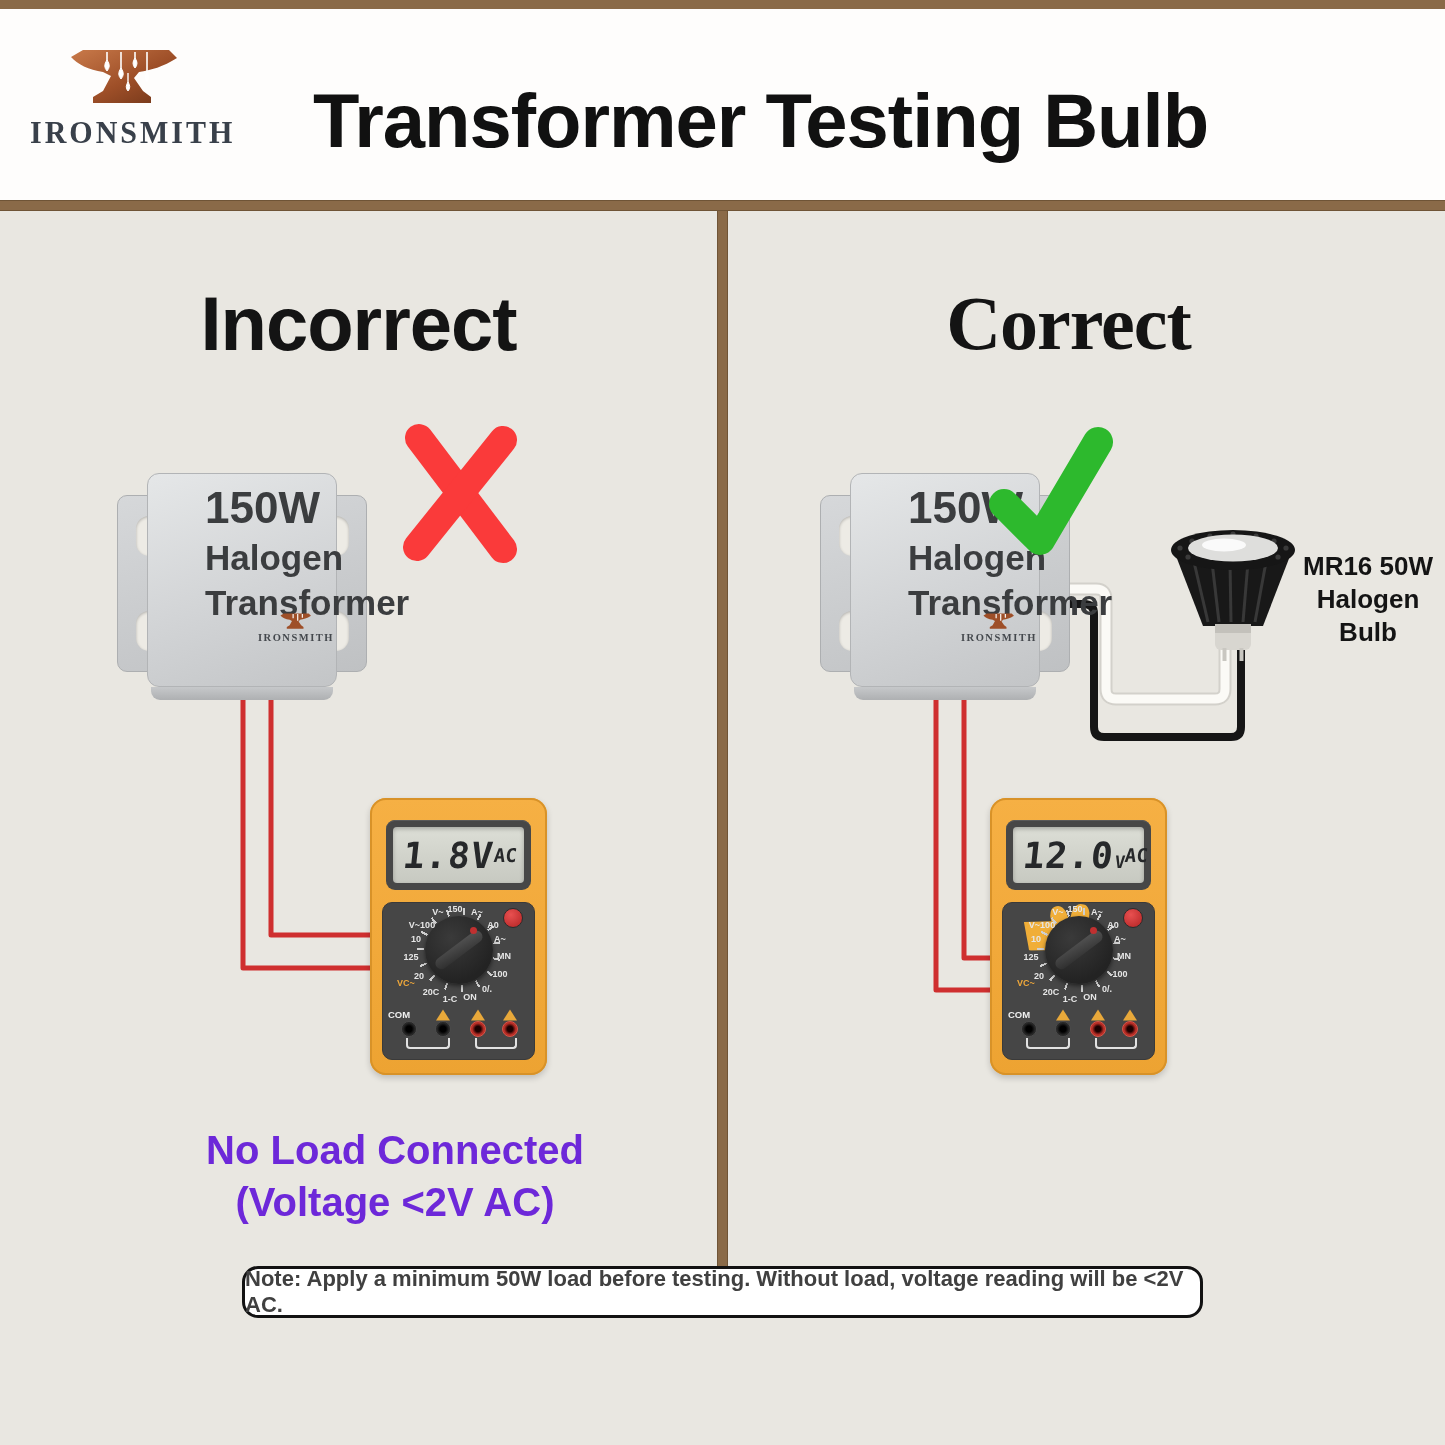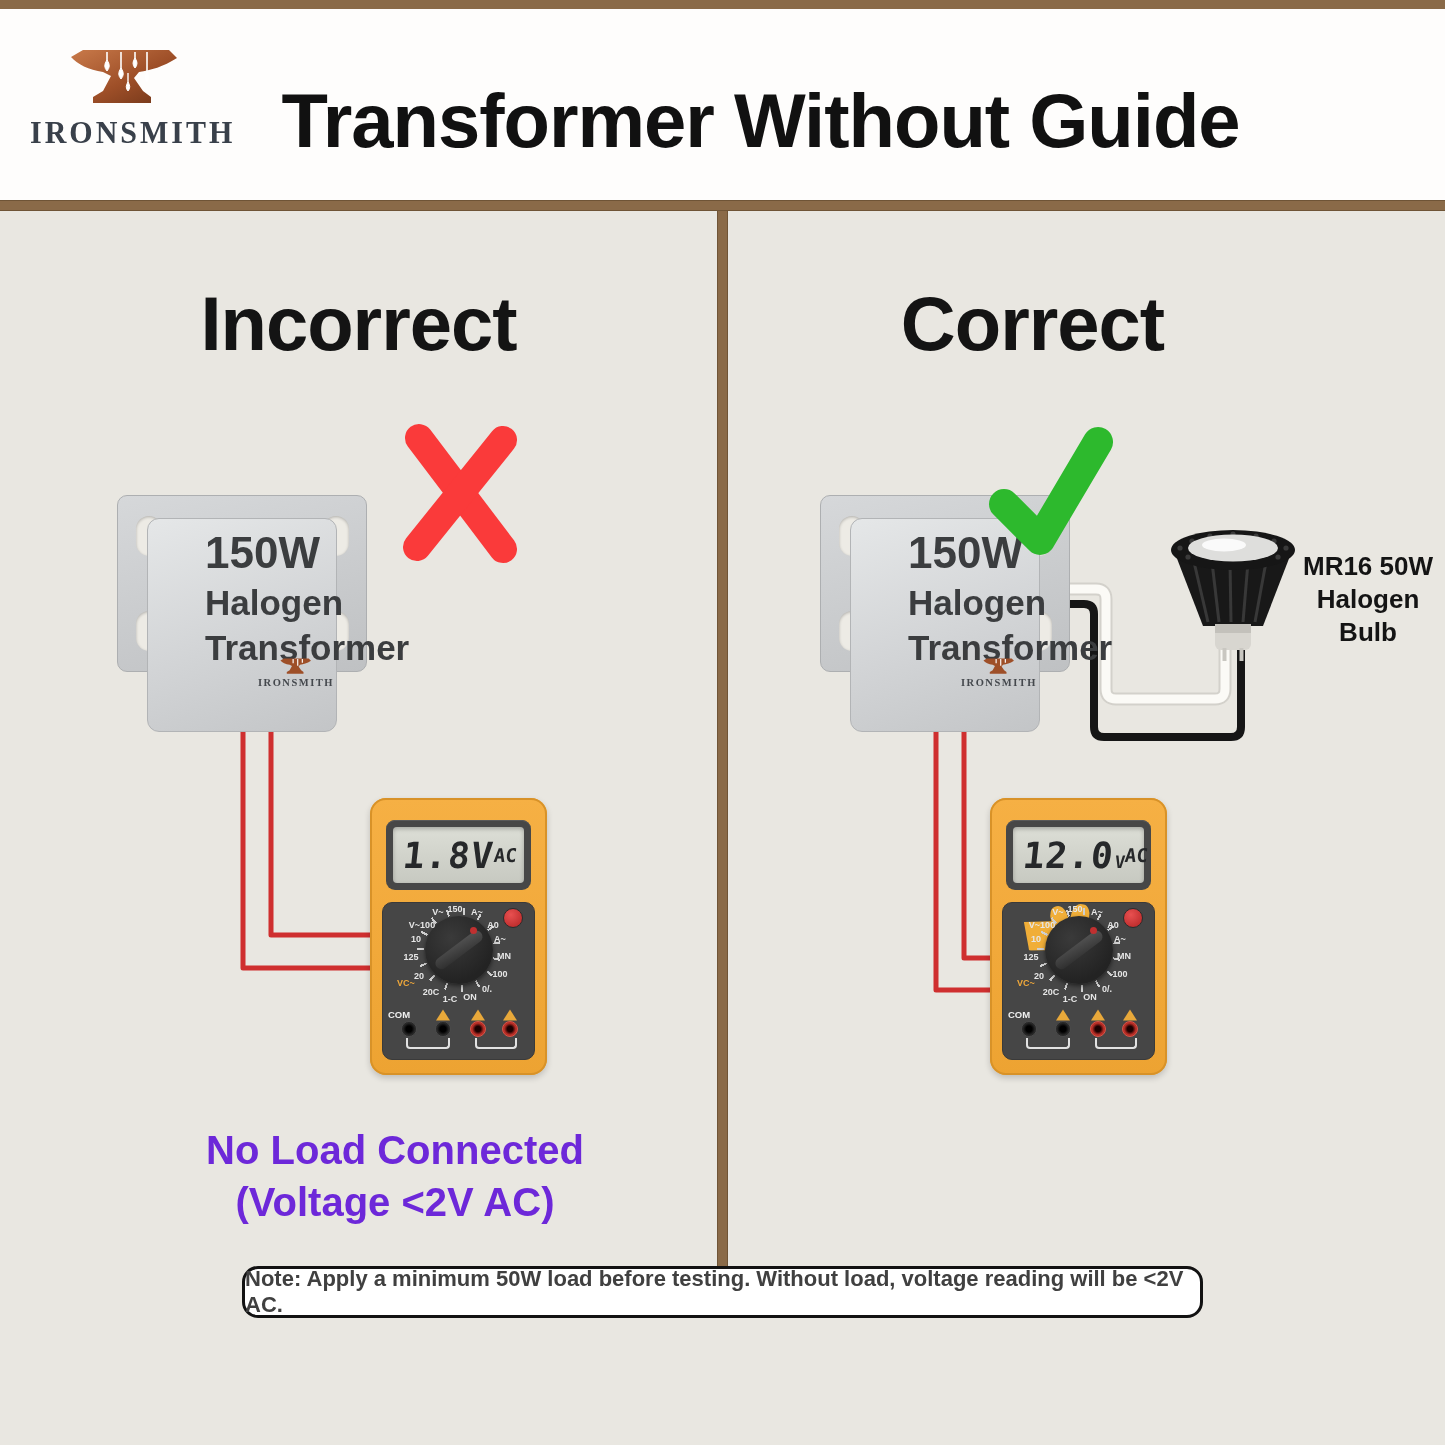--- a/index.html
+++ b/index.html
@@ -15,32 +15,32 @@
   .logo-text{display:block;margin-top:2px;font-family:"Liberation Serif",serif;font-weight:700;
              font-size:30px;letter-spacing:3px;color:#39404a;transform:scaleY(1.08);}
   .page-title{position:absolute;left:50%;top:68px;transform:translateX(-50%);margin-left:38px;
               font-size:76px;font-weight:800;letter-spacing:-1px;color:#111;white-space:nowrap;}
   
   .v-divider{position:absolute;left:717px;top:211px;width:11px;height:1056px;background:#8a6a48;
              box-shadow:inset 1px 0 0 #6f5436, inset -1px 0 0 #6f5436;}
   .panel-heading{position:absolute;top:280px;font-size:76px;font-weight:800;letter-spacing:-1px;
                  color:#141414;text-align:center;}
   .panel-heading.left{left:0;width:717px;}
-  .panel-heading.right{left:716px;width:633px;}
+  .panel-heading.right{left:752px;width:633px;font-family:Liberation Serif, serif;}
   
   .wires{position:absolute;left:0;top:0;z-index:1;}
   
   .transformer{position:absolute;top:462px;width:250px;height:240px;z-index:2;}
   .t-plate{position:absolute;left:0;top:33px;width:250px;height:177px;border-radius:10px;
            background:linear-gradient(165deg,#d6d8da,#bfc1c3);border:1px solid #adafb1;box-sizing:border-box;}
   .t-hole{position:absolute;width:26px;height:40px;border-radius:13px;background:#edebe5;
           box-shadow:inset 0 1px 3px rgba(0,0,0,.25);}
   .t-body{position:absolute;left:30px;top:11px;width:190px;height:214px;border-radius:12px;
           background:linear-gradient(160deg,#e5e7e8 0%,#d2d4d6 55%,#c3c5c7 100%);
-          border:1px solid #b2b4b6;box-sizing:border-box;margin-top:45px;}
+          border:1px solid #b2b4b6;box-sizing:border-box;}
   .t-flange{position:absolute;left:34px;top:225px;width:182px;height:13px;border-radius:0 0 9px 9px;
             background:linear-gradient(#c6c8ca,#aeb0b2);}
   .t-text{position:absolute;left:57px;top:12px;color:#3b3d3f;line-height:1;}
   .t-watt{font-size:44px;font-weight:700;}
   .t-line{font-size:35px;font-weight:700;margin-top:10px;}
   .t-brand{position:absolute;left:110px;top:138px;width:76px;text-align:center;}
   .t-brand svg{display:block;margin:0 auto;}
   .t-brand-text{display:block;font-family:"Liberation Serif",serif;font-size:10.5px;font-weight:700;
                 letter-spacing:1.5px;color:#44484d;margin-top:1px;}
   
@@ -126,21 +126,21 @@
           <line x1="70" y1="7" x2="70" y2="14" stroke-width="1.6"></line>
             <path d="M70,13 q4,5.5 0,10 q-4,-4.5 0,-10"></path>
           <line x1="82" y1="7" x2="82" y2="28" stroke-width="1.6"></line>
             <path d="M82,27 q4,5.5 0,10 q-4,-4.5 0,-10"></path>
           <line x1="63" y1="28" x2="63" y2="38" stroke-width="1.4"></line>
             <path d="M63,37 q3.5,5 0,9 q-3.5,-4 0,-9"></path>
         </g>
       </svg>
       <span class="logo-text">IRONSMITH</span>
     </div>
-    <div class="page-title">Transformer Without Guide</div>
+    <div class="page-title">Transformer Testing Bulb</div>
   </div>
   <div class="hr-line"></div>
   <div class="v-divider"></div>
 
   <div class="panel-heading left">Incorrect</div>
   <div class="panel-heading right">Correct</div>
 
   <svg class="wires" width="1445" height="1445">
 
     <path d="M243,690 V968 H372" fill="none" stroke="#cf2f2f" stroke-width="5" stroke-linecap="round" stroke-linejoin="round"></path>

